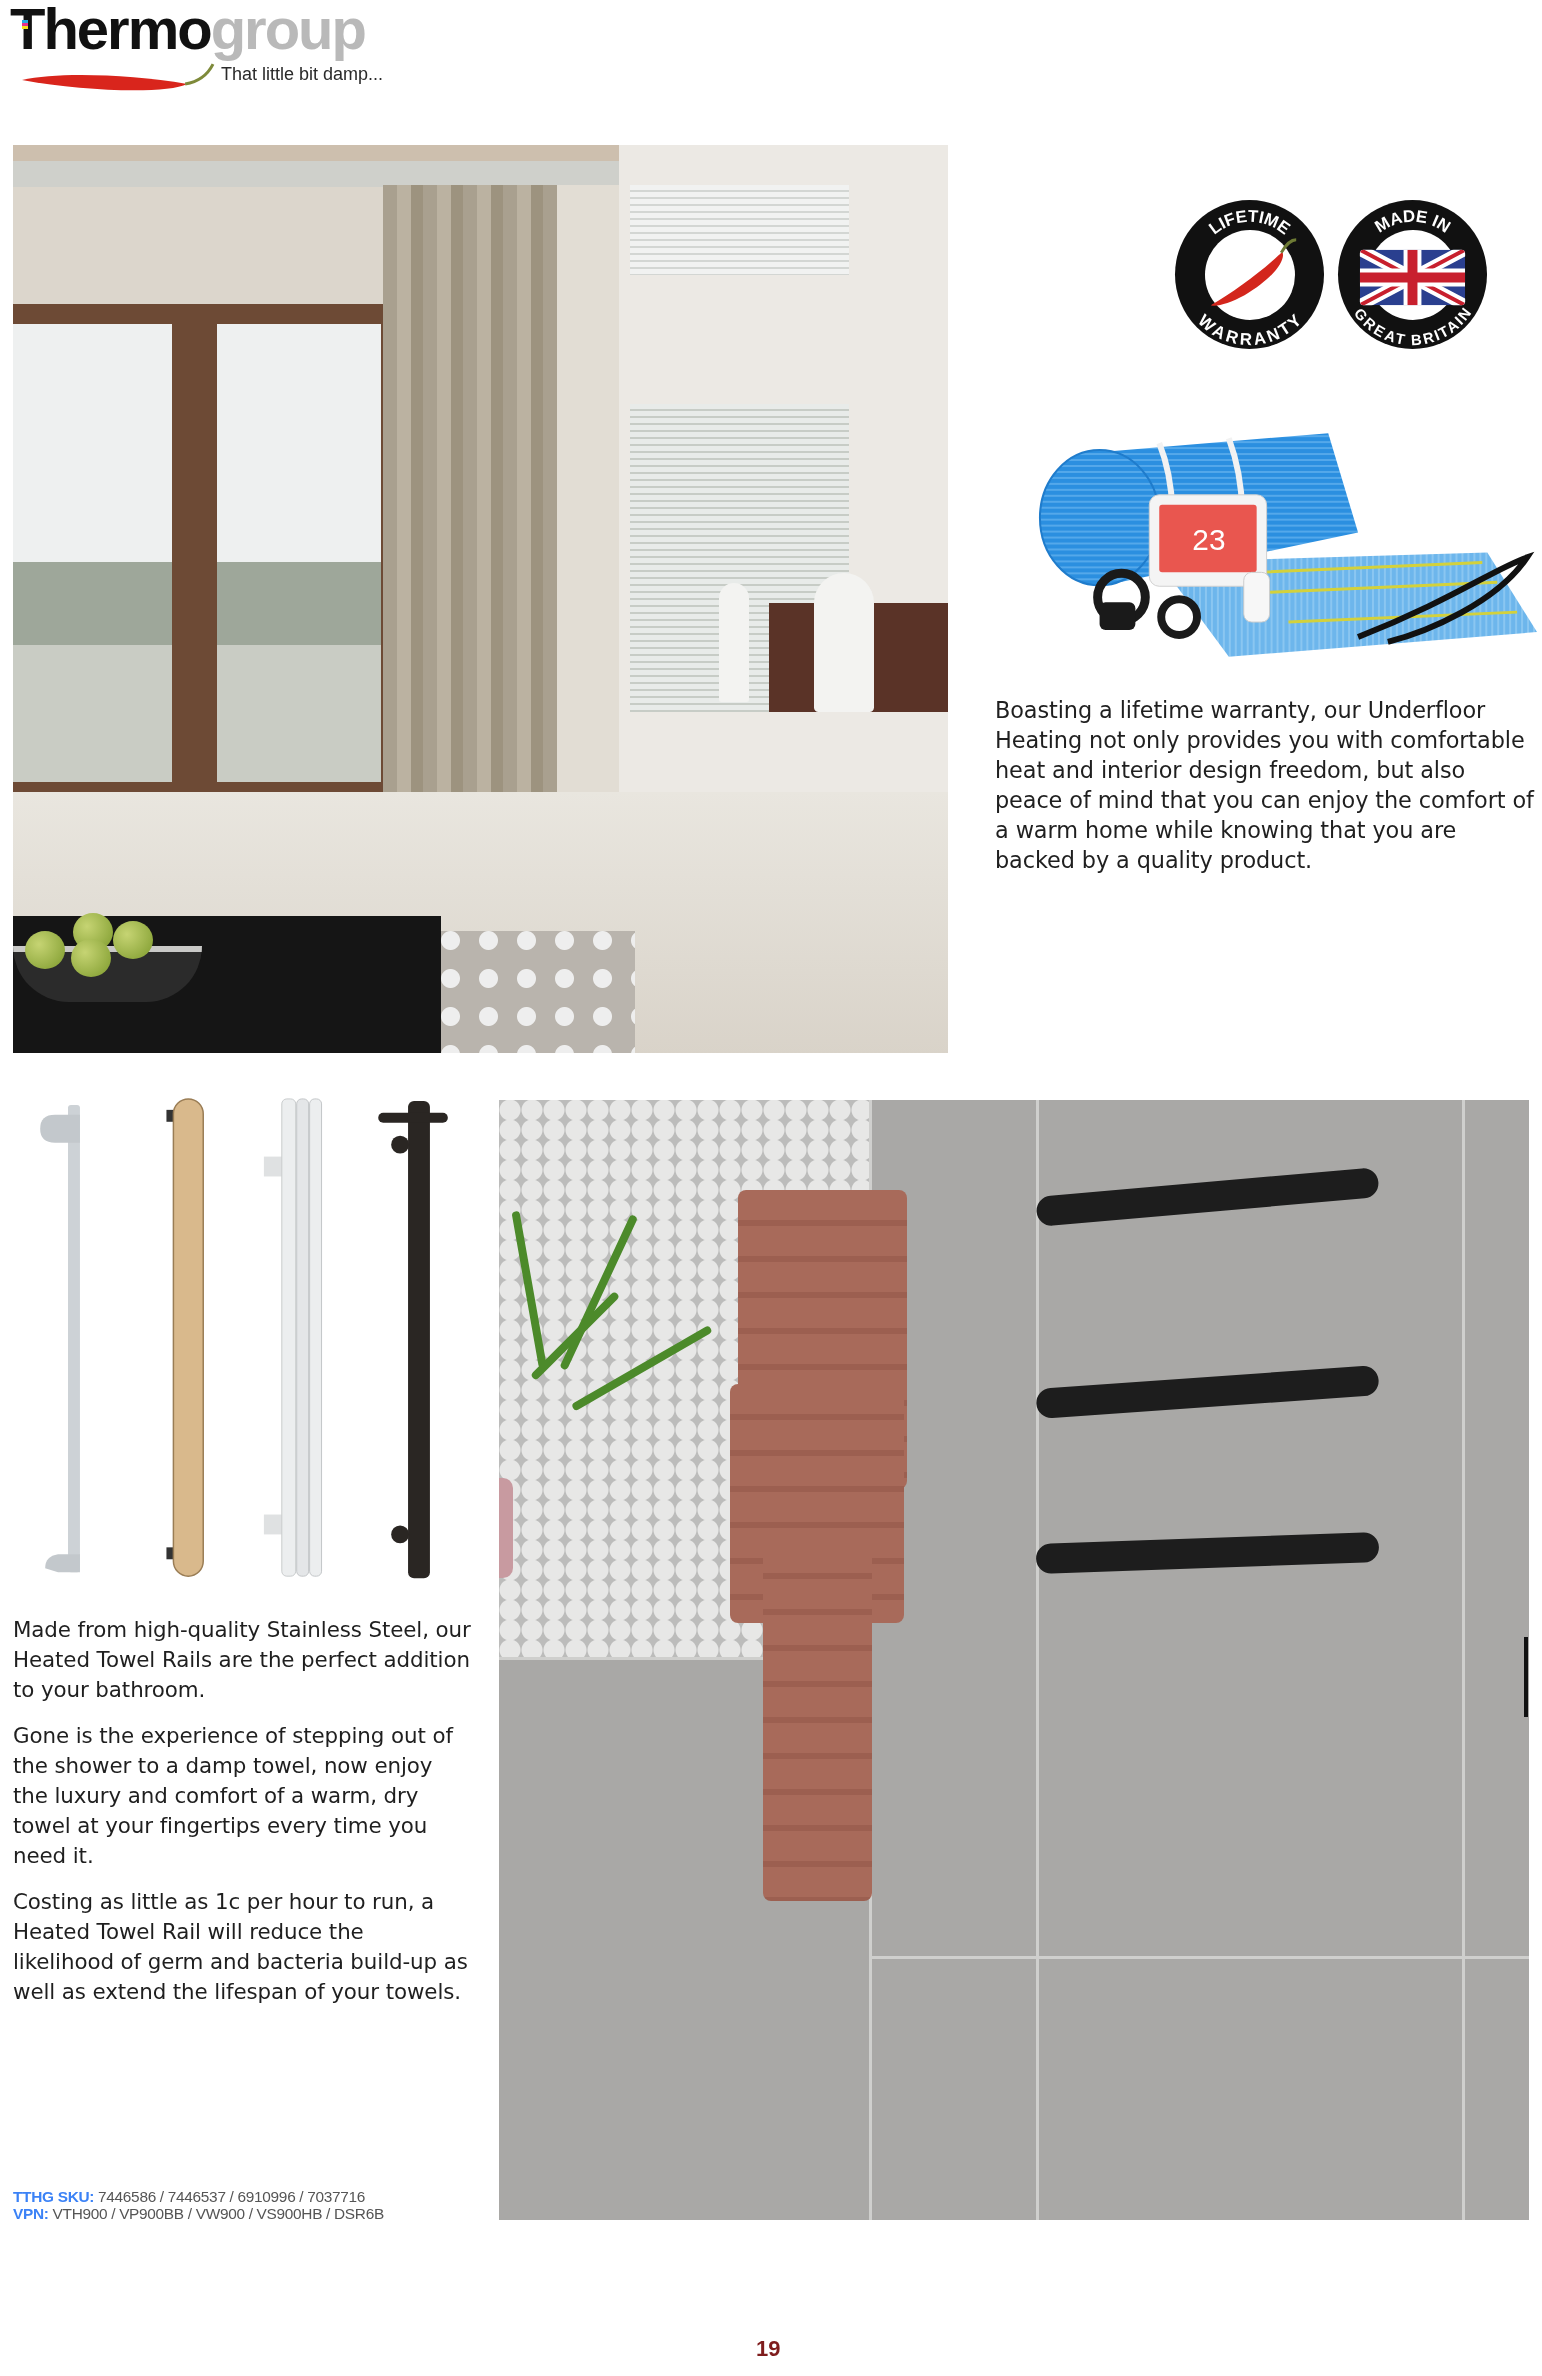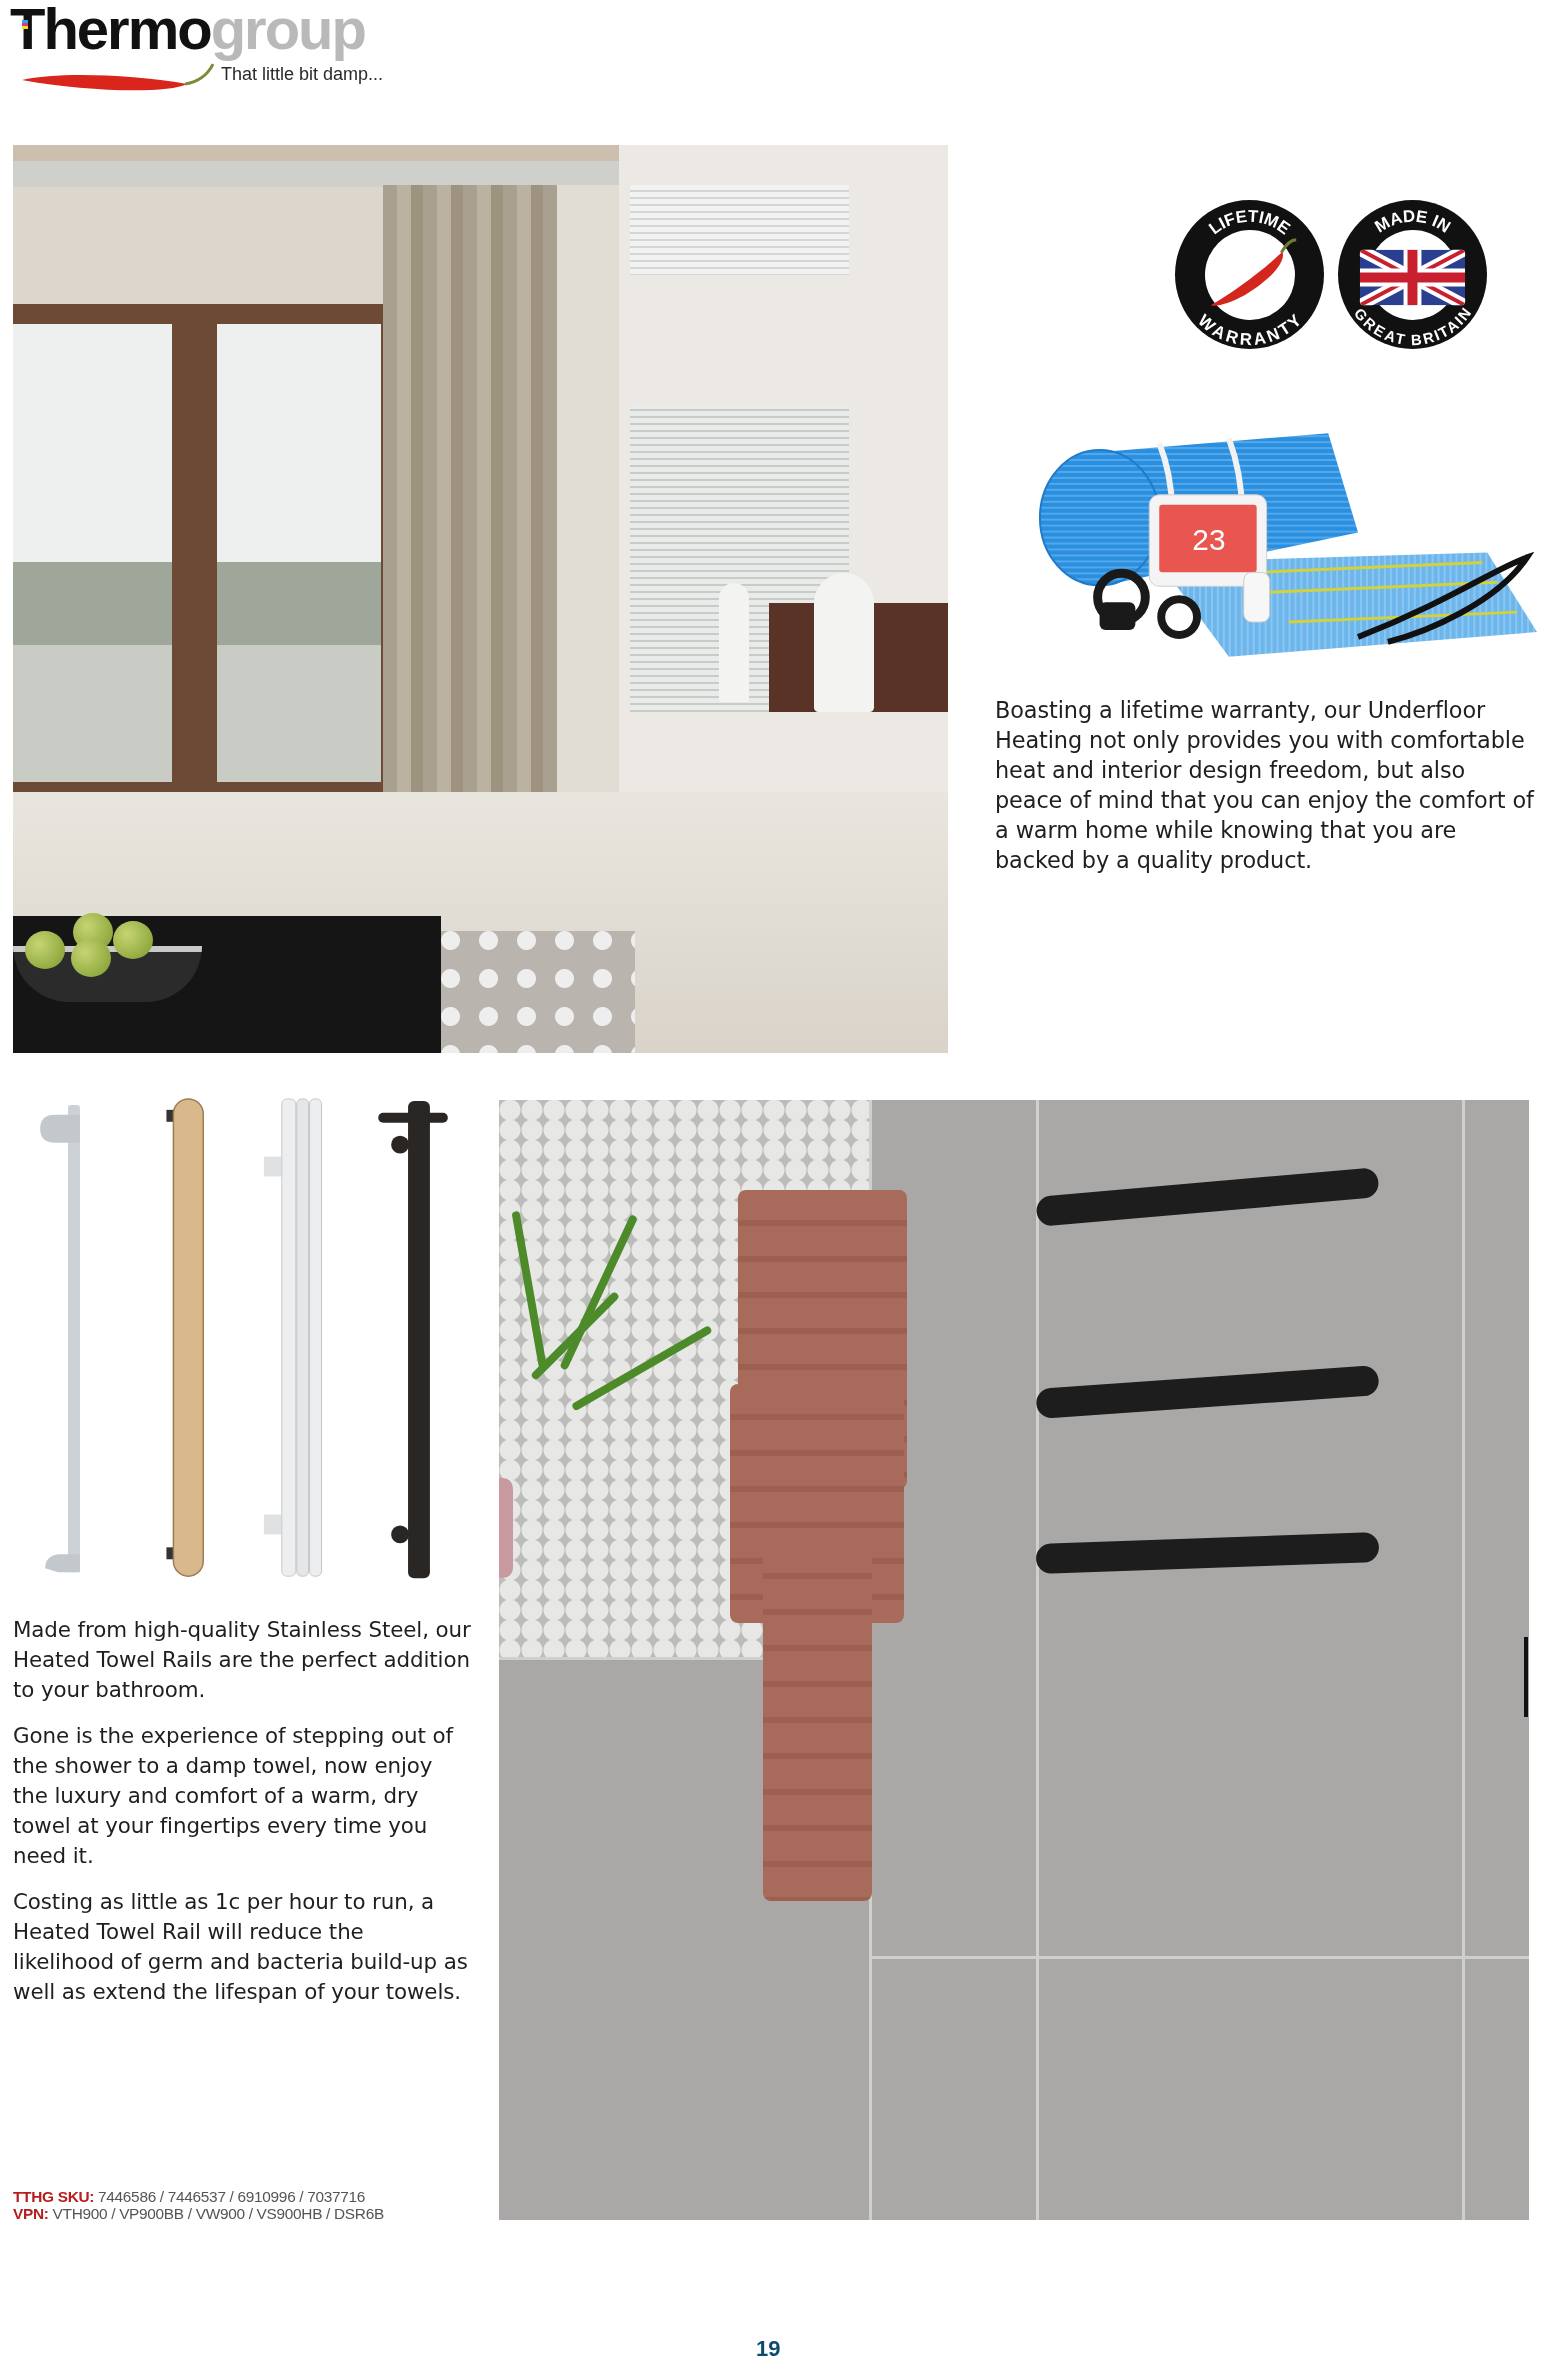--- a/index.html
+++ b/index.html
@@ -58,38 +58,38 @@
 
   
   .para { position:absolute; font-size:22.4px; line-height:30px; color:#1f1f1f; margin:0; letter-spacing:-0.1px; }
   #uf-text { left:995px; top:695px; width:542px; }
   #uf-text p { margin:0 0 16px 0; }
 
   #rail-text { left:13px; top:1615px; width:458px; font-size:21.4px; }
   #rail-text p { margin:0 0 16px 0; }
 
   .sku { position:absolute; left:13px; font-family: "Liberation Sans", sans-serif; font-size:15.4px; color:#555; white-space:nowrap; letter-spacing:-0.3px; }
-  .sku b { color:#b91c1c; }
+  .sku b { color:#3b82f6; }
   #sku-line { top:2188px; }
   #vpn-line { top:2205px; }
 
   
   #rails { left:0; top:1085px; width:488px; height:522px; }
 
   
   #towel { left:499px; top:1100px; width:1030px; height:1120px; overflow:hidden; background:#a9a8a6; }
   .mosaic { position:absolute; left:0; top:0; width:370px; height:557px;
     background: radial-gradient(circle, #e7e7e6 0 10px, #bcbcbb 11px) 0 0/22px 20px; }
   .tile-v { position:absolute; top:0; width:3px; height:100%; background:#cfcfcd; }
   .tile-h { position:absolute; height:3px; background:#cfcfcd; }
   .bar { position:absolute; height:30px; background:#1d1d1d; border-radius:15px; }
   .towel-piece { position:absolute; background: repeating-linear-gradient(#a86a5a 0 30px, #9c5f50 30px 36px); border-radius:8px; }
   .plant-leaf { position:absolute; width:8px; background:#4c8a2a; border-radius:6px; transform-origin: bottom center; }
 
-  #page-number { left:756px; top:2336px; font-family:"Liberation Sans", sans-serif; font-weight:bold; font-size:22px; color:#0c4a6e; }
+  #page-number { left:756px; top:2336px; font-family:"Liberation Sans", sans-serif; font-weight:bold; font-size:22px; color:#7f1d1d; }
 </style>
 </head>
 <body>
 
 <div id="logo" class="abs">
   <div class="logo-word">
     <span class="w1">Thermo</span><span class="w2">group</span>
   </div>
   <div class="logo-cmyk"></div>
   <svg class="logo-chilli" viewBox="0 0 200 36">

